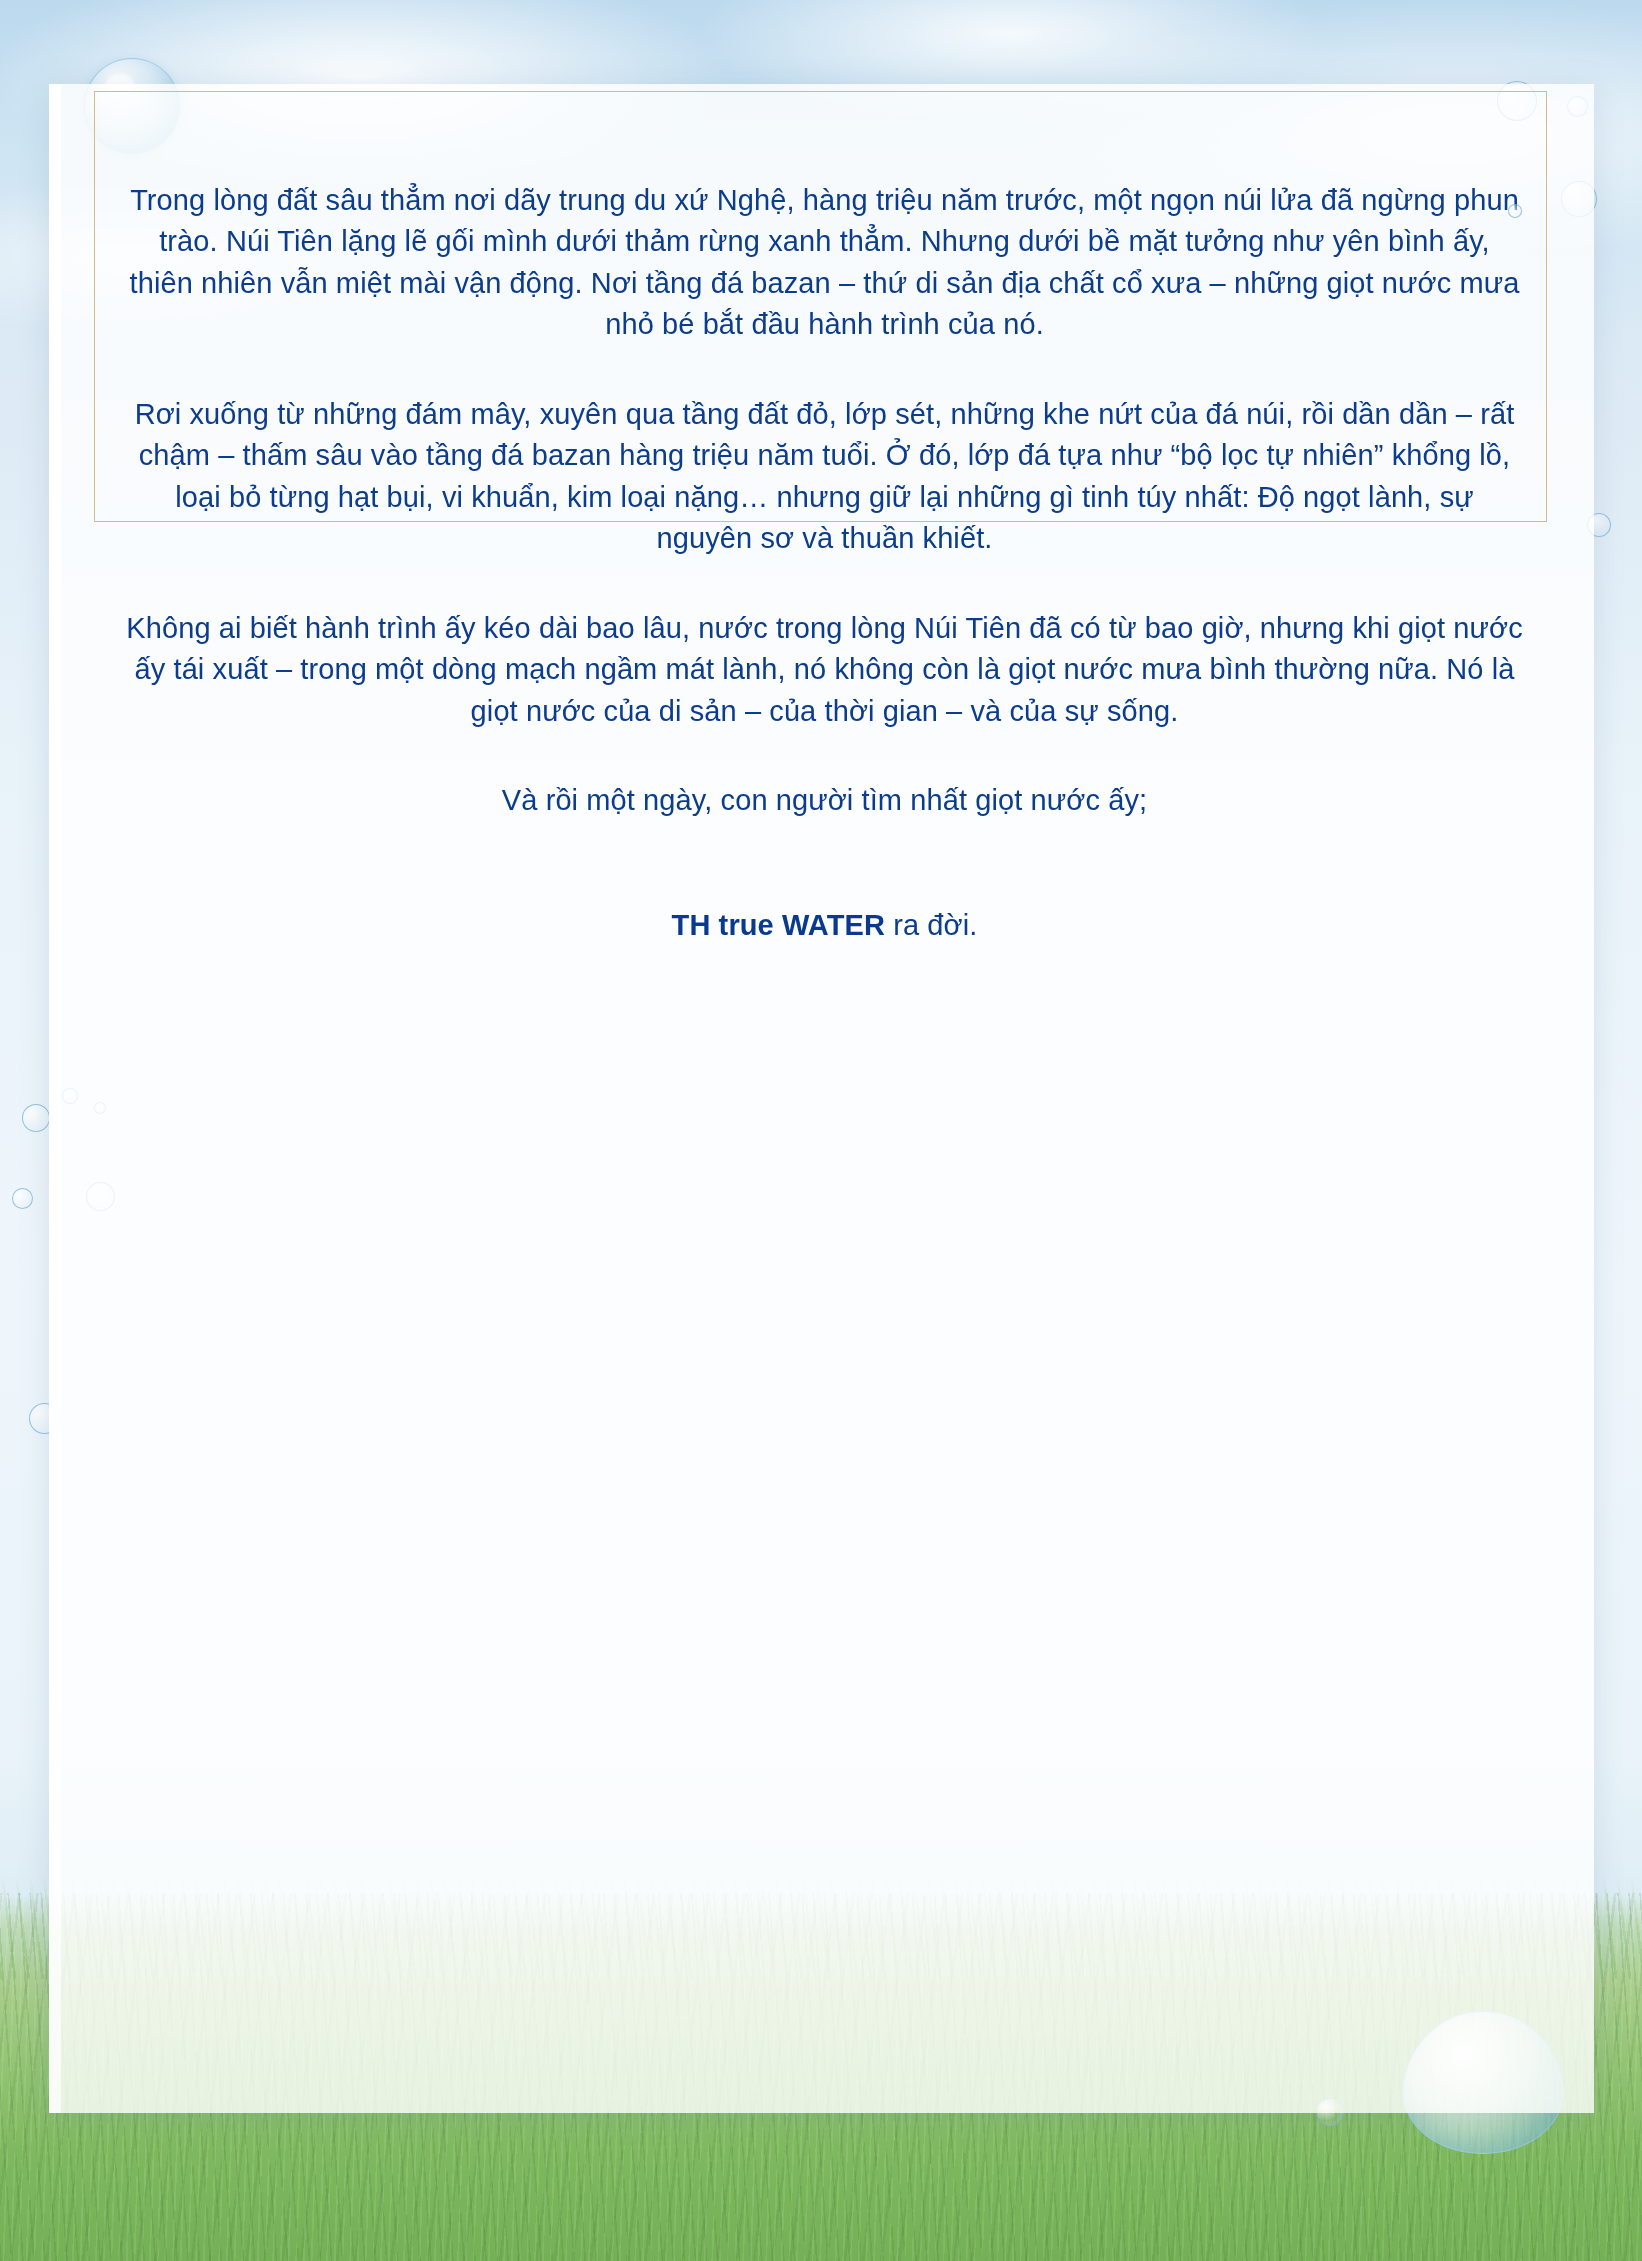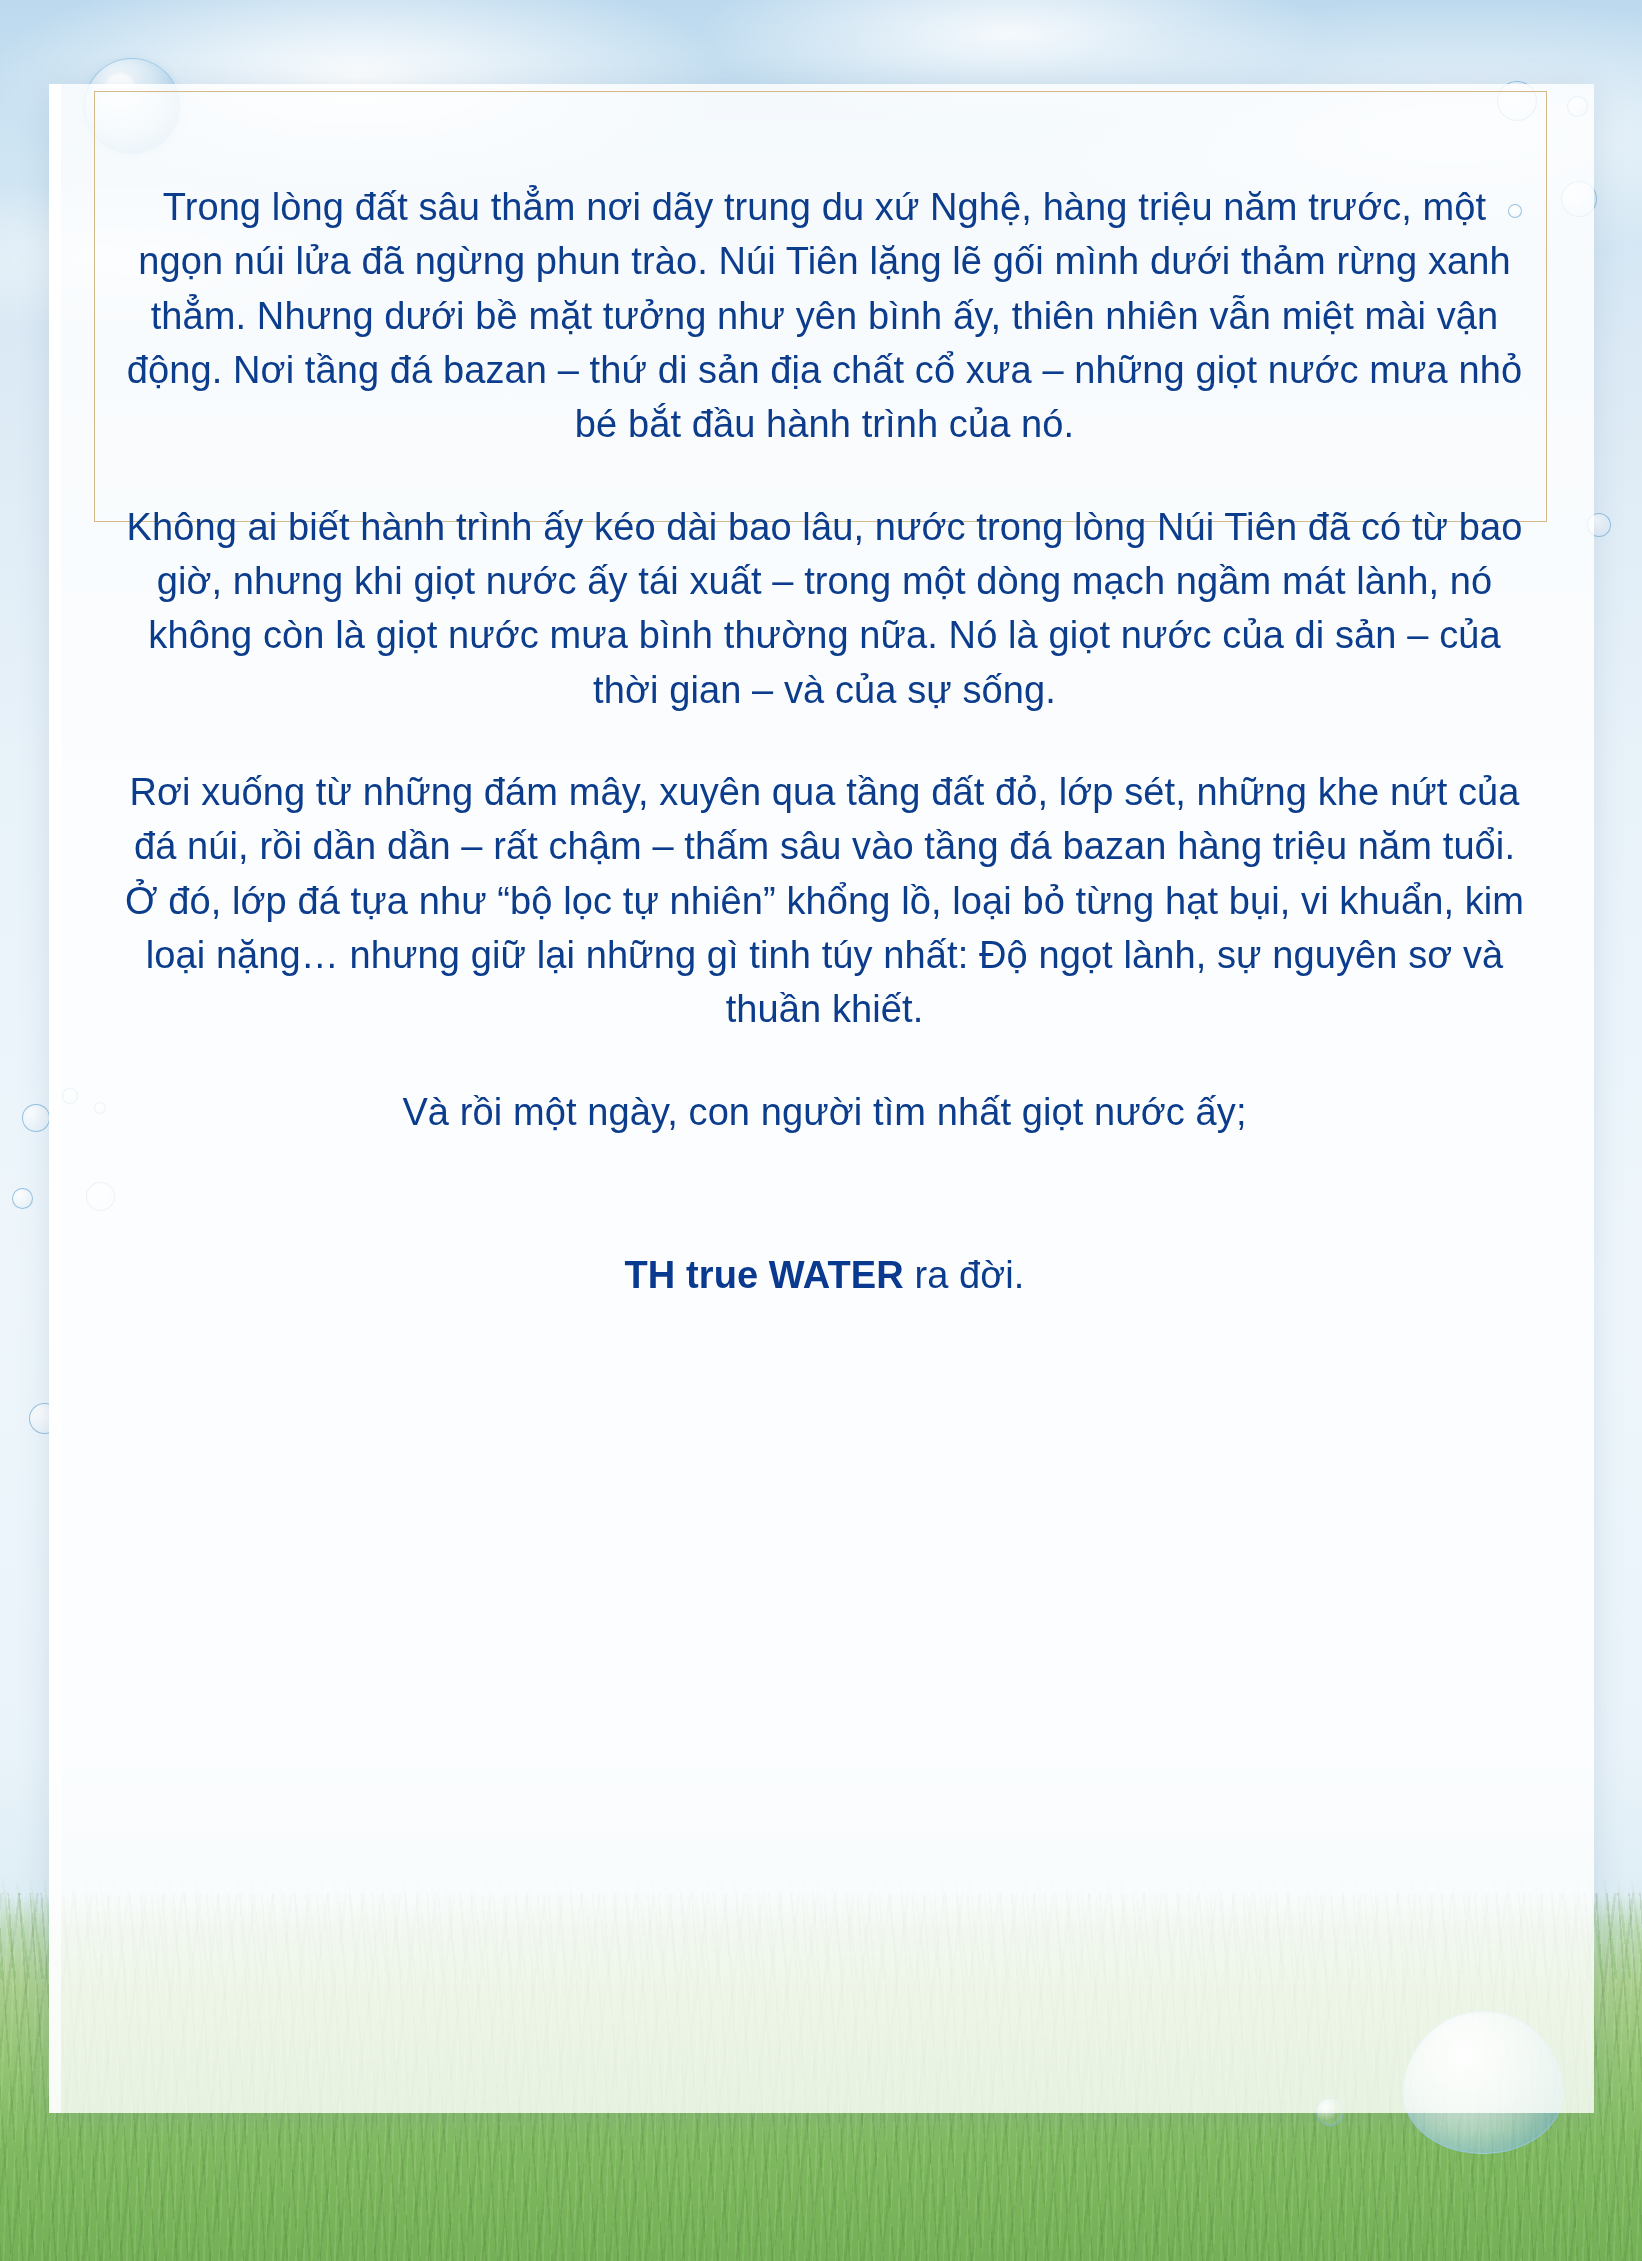--- a/index.html
+++ b/index.html
@@ -111,21 +111,21 @@
 
   .content {
     position: absolute;
     left: 75px;
     top: 96px;
     width: 1401px;
   }
 
   p.para {
     margin: 0 0 48px 0;
-    font-size: 38px;
+    font-size: 29px;
     line-height: 1.43;
     color: #0c3c8c;
     text-align: center;
     letter-spacing: 0.1px;
   }
   p.para.indent-first {
     text-align: center;
   }
   p.para:last-child { margin-bottom: 0; }
 
@@ -195,22 +195,22 @@
   <div class="bubble bub-outline" style="left:29px; top:1403px; width:29px; height:29px;"></div>
   <div class="bubble bub-outline" style="left:1316px; top:2098px; width:26px; height:26px;"></div>
   <div class="droplet" style="left:1403px; top:2011px; width:158px; height:141px;"></div>
 
   <div class="card">
     <div class="card-left-strip"></div>
     <div class="card-inner-border"></div>
 
     <div class="content">
       <p class="para indent-first">Trong lòng đất sâu thẳm nơi dãy trung du xứ Nghệ, hàng triệu năm trước, một ngọn núi lửa đã ngừng phun trào. Núi Tiên lặng lẽ gối mình dưới thảm rừng xanh thẳm. Nhưng dưới bề mặt tưởng như yên bình ấy, thiên nhiên vẫn miệt mài vận động. Nơi tầng đá bazan – thứ di sản địa chất cổ xưa – những giọt nước mưa nhỏ bé bắt đầu hành trình của nó.</p>
+      <p class="para">Rơi xuống từ những đám mây, xuyên qua tầng đất đỏ, lớp sét, những khe nứt của đá núi, rồi dần dần – rất chậm – thấm sâu vào tầng đá bazan hàng triệu năm tuổi. Ở đó, lớp đá tựa như “bộ lọc tự nhiên” khổng lồ, loại bỏ từng hạt bụi, vi khuẩn, kim loại nặng… nhưng giữ lại những gì tinh túy nhất: Độ ngọt lành, sự nguyên sơ và thuần khiết.</p>
       <p class="para">Không ai biết hành trình ấy kéo dài bao lâu, nước trong lòng Núi Tiên đã có từ bao giờ, nhưng khi giọt nước ấy tái xuất – trong một dòng mạch ngầm mát lành, nó không còn là giọt nước mưa bình thường nữa. Nó là giọt nước của di sản – của thời gian – và của sự sống.</p>
-      <p class="para">Rơi xuống từ những đám mây, xuyên qua tầng đất đỏ, lớp sét, những khe nứt của đá núi, rồi dần dần – rất chậm – thấm sâu vào tầng đá bazan hàng triệu năm tuổi. Ở đó, lớp đá tựa như “bộ lọc tự nhiên” khổng lồ, loại bỏ từng hạt bụi, vi khuẩn, kim loại nặng… nhưng giữ lại những gì tinh túy nhất: Độ ngọt lành, sự nguyên sơ và thuần khiết.</p>
       <p class="para">
         <span>Và rồi một ngày, con người tìm nhất giọt nước ấy;</span><br>
         <br>
         <br>
         <span class="brand">TH true WATER</span><span> ra đời.</span>
       </p>
     </div>
   </div>
 
   <div class="bubble bub-outline" style="left:1508px; top:204px; width:12px; height:12px;"></div>

